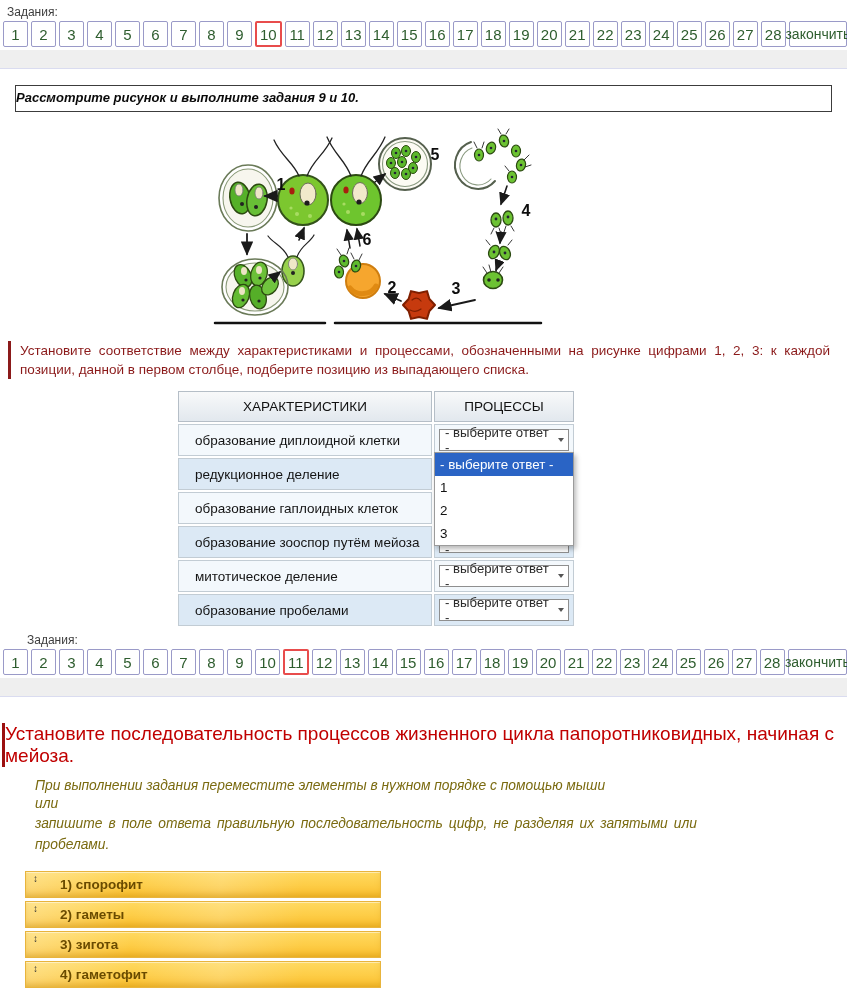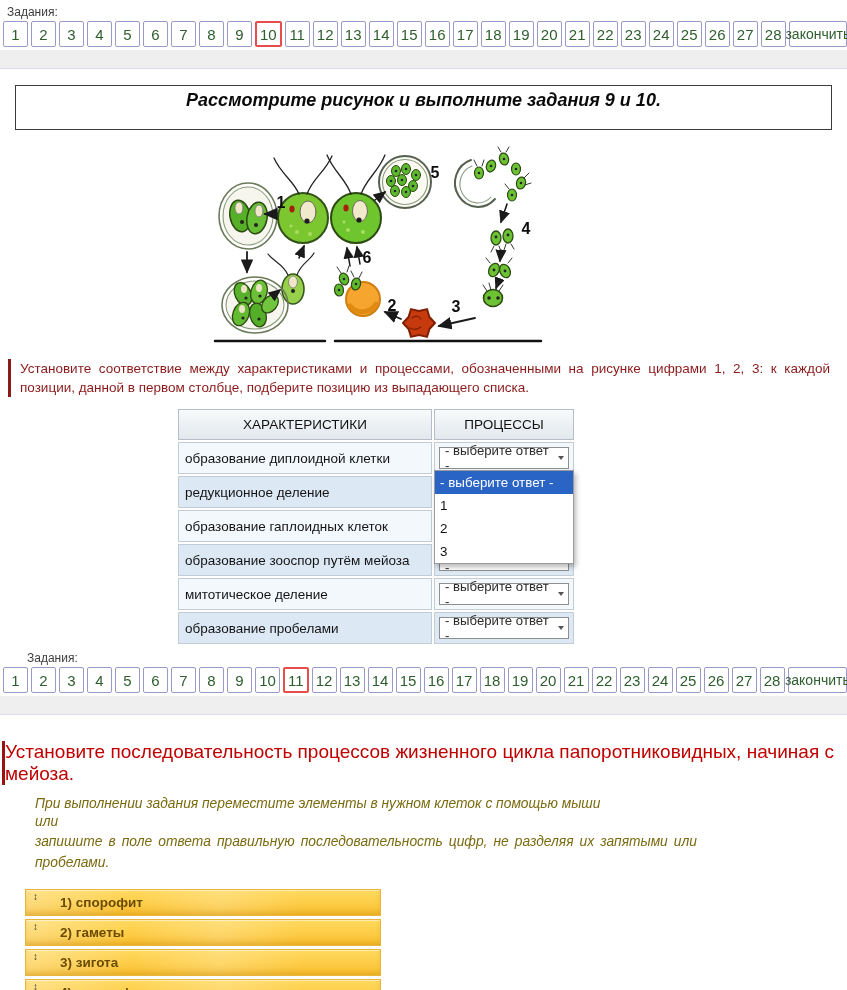--- a/index.html
+++ b/index.html
@@ -19,42 +19,42 @@
     min-width:25px; height:26px; padding:0 3px;
     background:#fff; border:1px solid #9a9ac8; border-radius:2px;
     color:#2e5d2e; font-size:15px; font-family:inherit;
     display:flex; align-items:center; justify-content:center; cursor:pointer;
   }
   .nav-btn.active { border:2px solid #e84c4c; }
   .finish { font-size:14px; padding:0 6px; }
   .strip { height:19px; background:#efefef; border-bottom:1px solid #dadcf0; margin-top:3px; }
   
   .header-box {
-    margin:16px 15px 0; border:1px solid #3c3c3c; padding:4px 0 18px;
-    text-align:center; font-weight:bold; font-style:italic; font-size:18px; color:#0a0a0a;
+    margin:16px 15px 0; border:1px solid #3c3c3c; padding:4px 0 6px;
+    font-weight:bold; font-style:italic; font-size:13px; color:#0a0a0a;
   }
   
   .figure-wrap { margin:12px 0 0 213px; width:332px; }
   .fig-num { font-size:16px; font-weight:bold; fill:#0d0d0d; text-anchor:middle; }
   
   .task-text {
     margin:8px 4px 0 8px; border-left:3px solid #8b1a1a; padding-left:9px;
     color:#8b1a1a; font-size:13.5px; line-height:1.42; text-align:justify; width:822px;
   }
   .table-wrap { position:relative; margin:10px 0 0 176px; width:400px; }
   table { border-collapse:separate; border-spacing:2px; width:400px; table-layout:fixed; }
   .col-char { width:254px; } .col-proc { width:140px; }
   th {
     border:1px solid #b5bec7; background:linear-gradient(#f8f9fa,#e2e8ee);
     font-size:13.5px; font-weight:normal; color:#111; padding:7px 2px;
   }
   td { border:1px solid #c2ccd4; font-size:13.5px; color:#141414; }
   tbody tr:nth-of-type(odd) td { background:#f3f8fc; }
   tbody tr:nth-of-type(even) td { background:#dce9f5; }
-  .char-cell { padding:7px 6px; white-space:nowrap; overflow:hidden; }
+  .char-cell { padding:7px 16px; white-space:nowrap; overflow:hidden; }
   .proc-cell { padding:4px 4px; }
   .sel {
     width:100%; height:22px; background:#fff; border:1px solid #8f8f8f;
     display:flex; align-items:center; justify-content:space-between;
     padding:0 4px 0 5px; font-size:13.2px; color:#2b2b2b; cursor:pointer;
   }
   .sel-arrow { width:0; height:0; border-left:3.5px solid transparent; border-right:3.5px solid transparent; border-top:4px solid #555; margin-left:4px; }
   .dropdown {
     position:absolute; left:258px; top:63px; width:140px; background:#fff;
     border:1px solid #9b9b9b; box-shadow:2px 3px 5px rgba(0,0,0,.28); z-index:10;
@@ -411,21 +411,21 @@
         <button class="nav-btn">27</button>
         <button class="nav-btn">28</button>
       </div>
     <button class="nav-btn finish">закончить</button>
   </div>
 </div>
 <div class="strip"></div>
 
 <div class="seq-title">Установите последовательность процессов жизненного цикла папоротниковидных, начиная с мейоза.</div>
 <div class="hints">
-  <div class="hint1">При выполнении задания переместите элементы в нужном клеток с помощью мыши</div>
+  <div class="hint1">При выполнении задания переместите элементы в нужном порядке с помощью мыши</div>
   <div class="hint-or">или</div>
   <div class="hint2">запишите в поле ответа правильную последовательность цифр, не разделяя их запятыми или пробелами.</div>
 </div>
 <div class="seq-items">
 
     <div class="seq-item">
       <span class="drag-icon">↕</span>
       <span class="seq-label">1) спорофит</span>
     </div>
 

